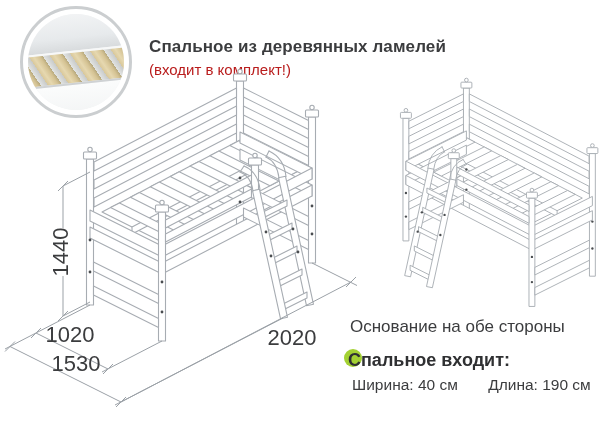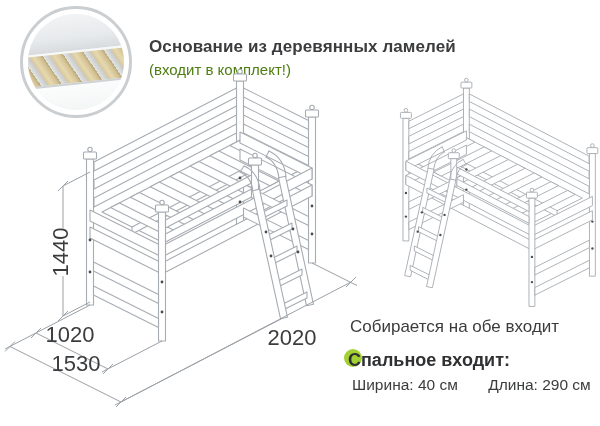--- a/index.html
+++ b/index.html
@@ -40,21 +40,21 @@
   }
   
   .title{
     position:absolute;left:149px;top:37px;width:330px;
     font-size:17px;line-height:20px;font-weight:700;
     color:#3b3c3e;letter-spacing:0.1px;white-space:nowrap;
   }
   .subtitle{
     position:absolute;left:149px;top:61px;width:260px;
     font-size:15px;line-height:18px;font-weight:500;
-    color:#4d7c0f;white-space:nowrap;
+    color:#b91c1c;white-space:nowrap;
   }
   
   svg.diagram{position:absolute;left:0;top:0;}
   svg.diagram{font-family:"Liberation Sans", sans-serif;}
   .wood  *{stroke:#a7acb2;stroke-width:1.1;fill:#ffffff;stroke-linejoin:round;}
   .wood  path.open{fill:none;stroke-linecap:round;}
   .dots  circle{fill:#4a4d50;stroke:none;}
   .dims  line{stroke:#9ba1a7;stroke-width:1;}
   .dimlabel{fill:#3b3c3e;font-size:22px;font-weight:400;}
   
@@ -82,21 +82,21 @@
 <div class="inset">
   <div class="inset-photo">
     <div class="inset-rot">
       <div class="band-top"></div>
       <div class="band-slats"></div>
       <div class="band-bottom"></div>
     </div>
   </div>
 </div>
 
-<div class="title">Основание из деревянных ламелей</div>
+<div class="title">Спальное из деревянных ламелей</div>
 <div class="subtitle">(входит в комплект!)</div>
 
 <svg class="diagram" width="600" height="426" viewBox="0 0 600 426">
 
   <g id="bed" class="wood">
 
     <rect x="236.5" y="81" width="7" height="146"></rect>
     <rect x="86.5" y="159" width="7" height="146"></rect>
 
     <path d="M94,162 L236.5,88  l0,9 L94,171 Z"></path>
@@ -204,19 +204,19 @@
     <line x1="121" y1="402" x2="351" y2="282"></line>
     <line x1="346" y1="287" x2="356" y2="277"></line>
   </g>
 
   <text class="dimlabel" transform="translate(68,252) rotate(-90)" text-anchor="middle">1440</text>
   <text class="dimlabel" x="70" y="342" text-anchor="middle">1020</text>
   <text class="dimlabel" x="76" y="371" text-anchor="middle">1530</text>
   <text class="dimlabel" x="292" y="345" text-anchor="middle">2020</text>
 </svg>
 
-<div class="assembly">Собирается на обе входит</div>
+<div class="assembly">Основание на обе стороны</div>
 <div class="green-dot"></div>
 <div class="sleep-title">Спальное входит:</div>
 <div class="sleep-dims">
   <span>Ширина: 40 см</span>
-  <span class="len">Длина: 290 см</span>
+  <span class="len">Длина: 190 см</span>
 </div>
 
 </body></html>

